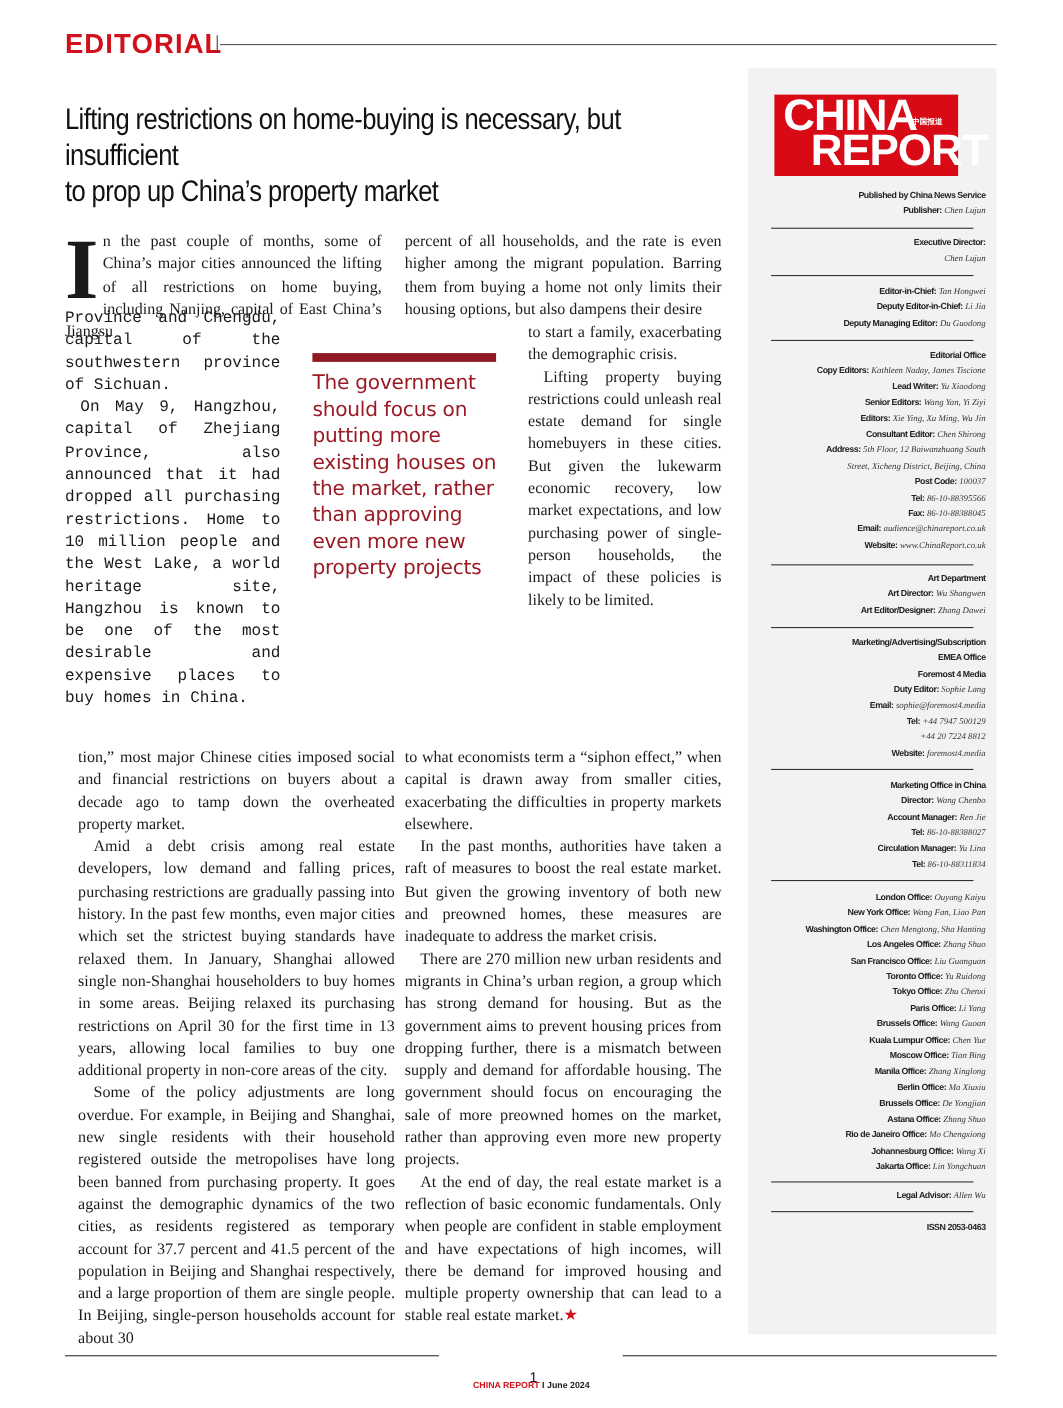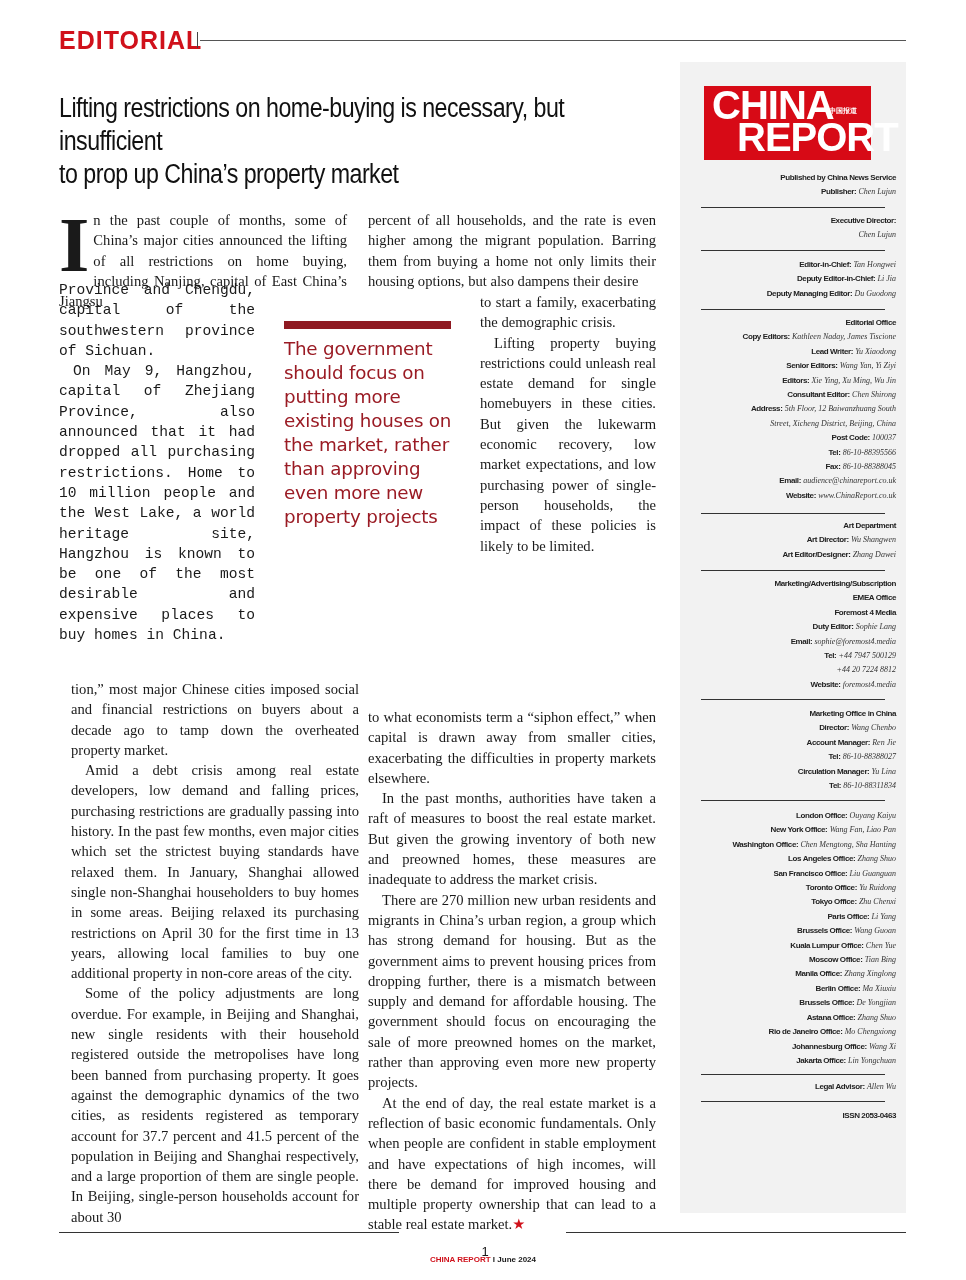--- a/index.html
+++ b/index.html
@@ -64,21 +64,21 @@
 <div class="abs pq-bar"></div>
 <div class="abs pq">The government should focus on putting more existing houses on the market, rather than approving even more new property projects</div>
 
 <div class="abs col" style="left:368px;top:210px;width:288px;">
   <p class="noindent">percent of all households, and the rate is even higher among the migrant population. Barring them from buying a home not only limits their housing options, but also dampens their desire</p>
 </div>
 <div class="abs col" style="left:480px;top:292px;width:176px;">
   <p class="noindent">to start a family, exacerbating the demographic crisis.</p>
   <p>Lifting property buying restrictions could unleash real estate demand for single homebuyers in these cities. But given the lukewarm economic recovery, low market expectations, and low purchasing power of single-person households, the impact of these policies is likely to be limited.</p>
 </div>
-<div class="abs col" style="left:368px;top:679px;width:288px;margin-top:28px;">
+<div class="abs col" style="left:368px;top:679px;width:288px;">
   <p class="noindent">to what economists term a “siphon effect,” when capital is drawn away from smaller cities, exacerbating the difficulties in property markets elsewhere.</p>
   <p>In the past months, authorities have taken a raft of measures to boost the real estate market. But given the growing inventory of both new and preowned homes, these measures are inadequate to address the market crisis.</p>
   <p>There are 270 million new urban residents and migrants in China’s urban region, a group which has strong demand for housing. But as the government aims to prevent housing prices from dropping further, there is a mismatch between supply and demand for affordable housing. The government should focus on encouraging the sale of more preowned homes on the market, rather than approving even more new property projects.</p>
   <p><span>At the end of day, the real estate market is a reflection of basic economic fundamentals. Only when people are confident in stable employment and have expectations of high incomes, will there be demand for improved housing and multiple property ownership that can lead to a stable real estate market.</span><span class="star">★</span></p>
 </div>
 
 <div class="abs side"></div>
 <div class="abs logo">
   <span class="l1">CHINA</span>
   <span class="cn">中国报道</span>

